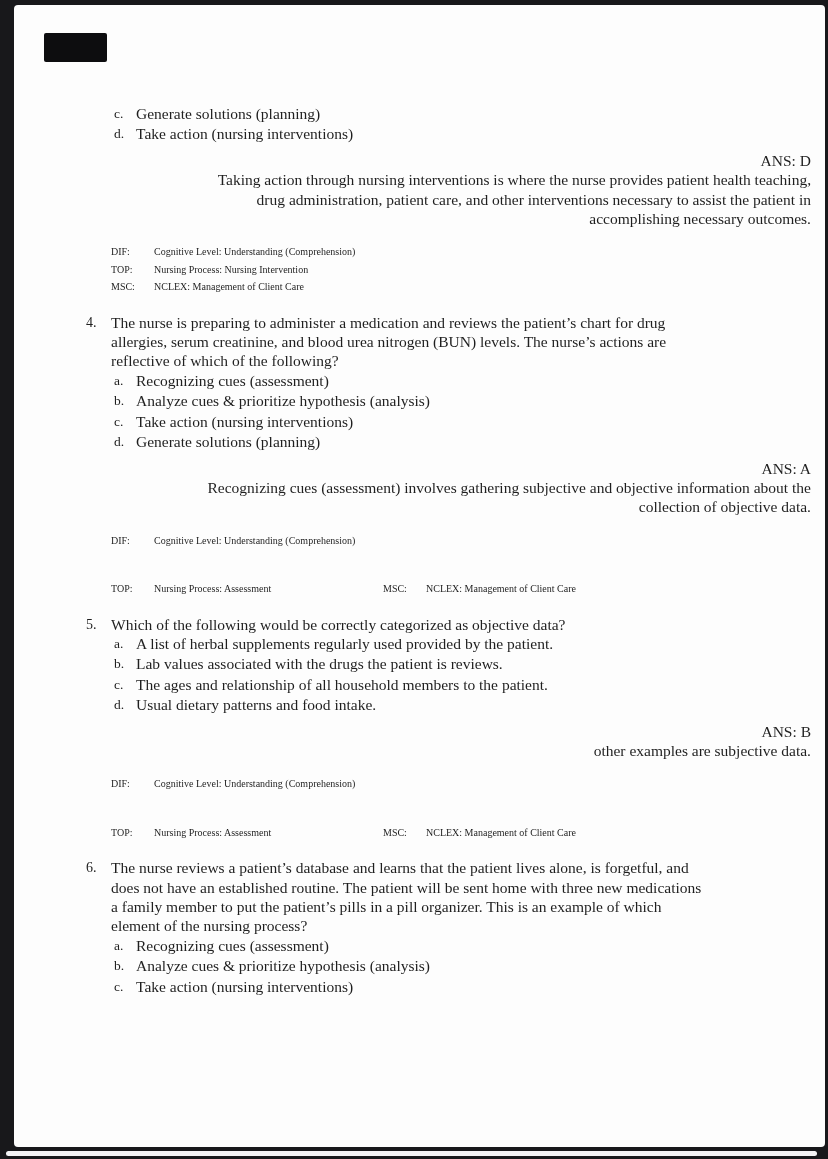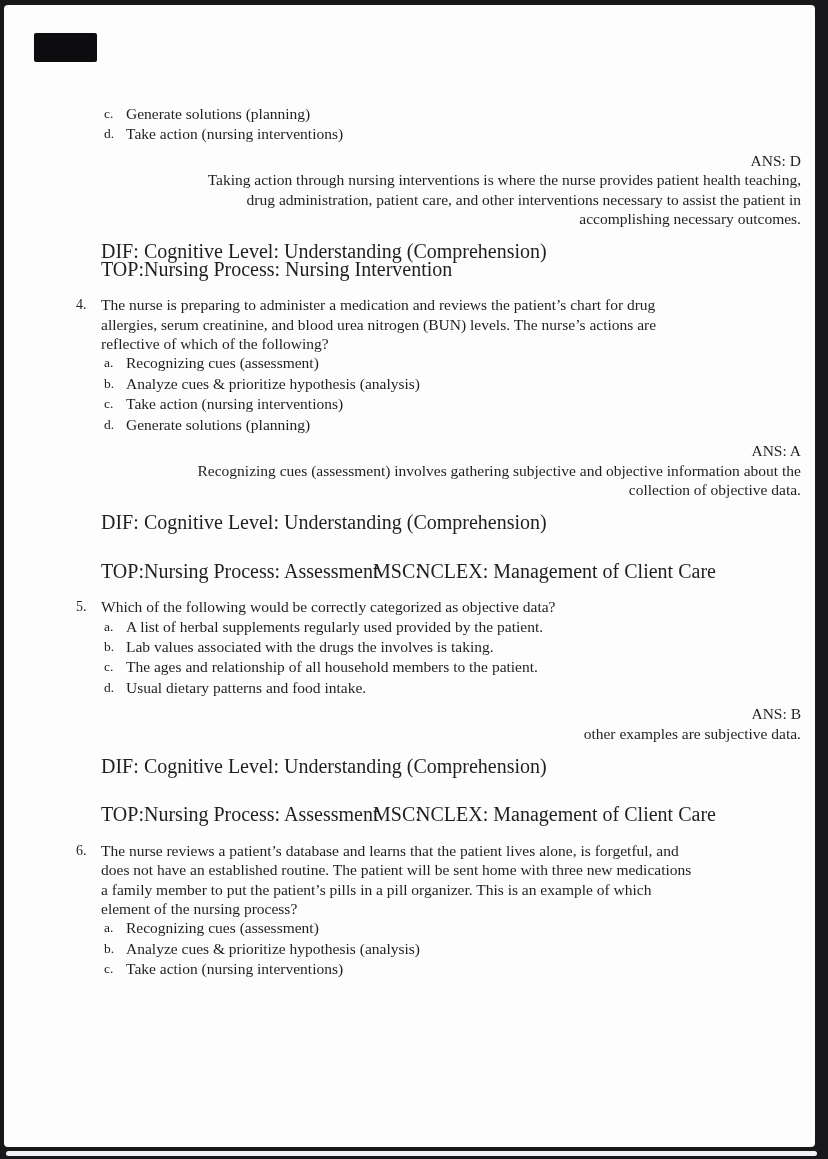--- a/index.html
+++ b/index.html
@@ -5,21 +5,21 @@
   html, body { margin: 0; padding: 0; }
   body {
     width: 828px; height: 1159px;
     position: relative;
     background: #18181b;
     overflow: hidden;
     font-family: "Liberation Serif", "DejaVu Serif", serif;
   }
   .page {
     position: absolute;
-    left: 4px; top: 5px;
+    left: 14px; top: 5px;
     width: 811px; height: 1142px;
     background: #fdfdfd;
     border-radius: 4px;
   }
   .page-strip {
     position: absolute;
     left: 6px; top: 1151px;
     width: 811px; height: 5px;
     background: #f3f3f5;
     border-radius: 3px;
@@ -43,21 +43,21 @@
   .option-row { white-space: nowrap; margin-left: 3px; }
   .option-letter {
     display: inline-block;
     width: 22px;
     font-size: 13.5px;
     position: relative; top: -1px;
   }
   .answer-block { margin-top: 6px; text-align: right; }
   .meta-block {
     margin-top: 15px;
-    font-size: 20px;
+    font-size: 10px;
     line-height: 17.4px;
   }
   .meta-label { display: inline-block; width: 43px; }
   .meta-text-fixed { display: inline-block; width: 229px; margin-top: 31px; }
   .question-block { margin-top: 17px; position: relative; }
   .question-number {
     position: absolute;
     left: -25px; width: 25px;
     font-size: 14px;
   }
@@ -74,20 +74,21 @@
       </div>
       <div class="answer-block">
         <div class="line">ANS: D</div>
         <div class="line">Taking action through nursing interventions is where the nurse provides patient health teaching,</div>
         <div class="line">drug administration, patient care, and other interventions necessary to assist the patient in</div>
         <div class="line">accomplishing necessary outcomes.</div>
       </div>
       <div class="meta-block">
         <div class="line meta-row"><span class="meta-label">DIF:</span><span>Cognitive Level: Understanding (Comprehension)</span></div>
         <div class="line meta-row"><span class="meta-label">TOP:</span><span>Nursing Process: Nursing Intervention</span></div>
+        <div class="line meta-row"><span class="meta-label">MSC:</span><span>NCLEX: Management of Client Care</span></div>
       </div>
       <div class="question-block">
         <div class="line"><span class="question-number">4.</span><span>The nurse is preparing to administer a medication and reviews the patient’s chart for drug</span></div>
         <div class="line"><span>allergies, serum creatinine, and blood urea nitrogen (BUN) levels. The nurse’s actions are</span></div>
         <div class="line"><span>reflective of which of the following?</span></div>
         <div class="option-row"><span class="option-letter">a.</span><span>Recognizing cues (assessment)</span></div>
         <div class="option-row"><span class="option-letter">b.</span><span>Analyze cues &amp; prioritize hypothesis (analysis)</span></div>
         <div class="option-row"><span class="option-letter">c.</span><span>Take action (nursing interventions)</span></div>
         <div class="option-row"><span class="option-letter">d.</span><span>Generate solutions (planning)</span></div>
       </div>
@@ -96,21 +97,21 @@
         <div class="line">Recognizing cues (assessment) involves gathering subjective and objective information about the</div>
         <div class="line">collection of objective data.</div>
       </div>
       <div class="meta-block">
         <div class="line meta-row"><span class="meta-label">DIF:</span><span>Cognitive Level: Understanding (Comprehension)</span></div>
         <div class="line meta-row"><span class="meta-label">TOP:</span><span class="meta-text-fixed">Nursing Process: Assessment</span><span class="meta-label">MSC:</span><span>NCLEX: Management of Client Care</span></div>
       </div>
       <div class="question-block">
         <div class="line"><span class="question-number">5.</span><span>Which of the following would be correctly categorized as objective data?</span></div>
         <div class="option-row"><span class="option-letter">a.</span><span>A list of herbal supplements regularly used provided by the patient.</span></div>
-        <div class="option-row"><span class="option-letter">b.</span><span>Lab values associated with the drugs the involves is taking.</span></div>
+        <div class="option-row"><span class="option-letter">b.</span><span>Lab values associated with the drugs the patient is reviews.</span></div>
         <div class="option-row"><span class="option-letter">c.</span><span>The ages and relationship of all household members to the patient.</span></div>
         <div class="option-row"><span class="option-letter">d.</span><span>Usual dietary patterns and food intake.</span></div>
       </div>
       <div class="answer-block">
         <div class="line">ANS: B</div>
         <div class="line">other examples are subjective data.</div>
       </div>
       <div class="meta-block">
         <div class="line meta-row"><span class="meta-label">DIF:</span><span>Cognitive Level: Understanding (Comprehension)</span></div>
         <div class="line meta-row"><span class="meta-label">TOP:</span><span class="meta-text-fixed">Nursing Process: Assessment</span><span class="meta-label">MSC:</span><span>NCLEX: Management of Client Care</span></div>

